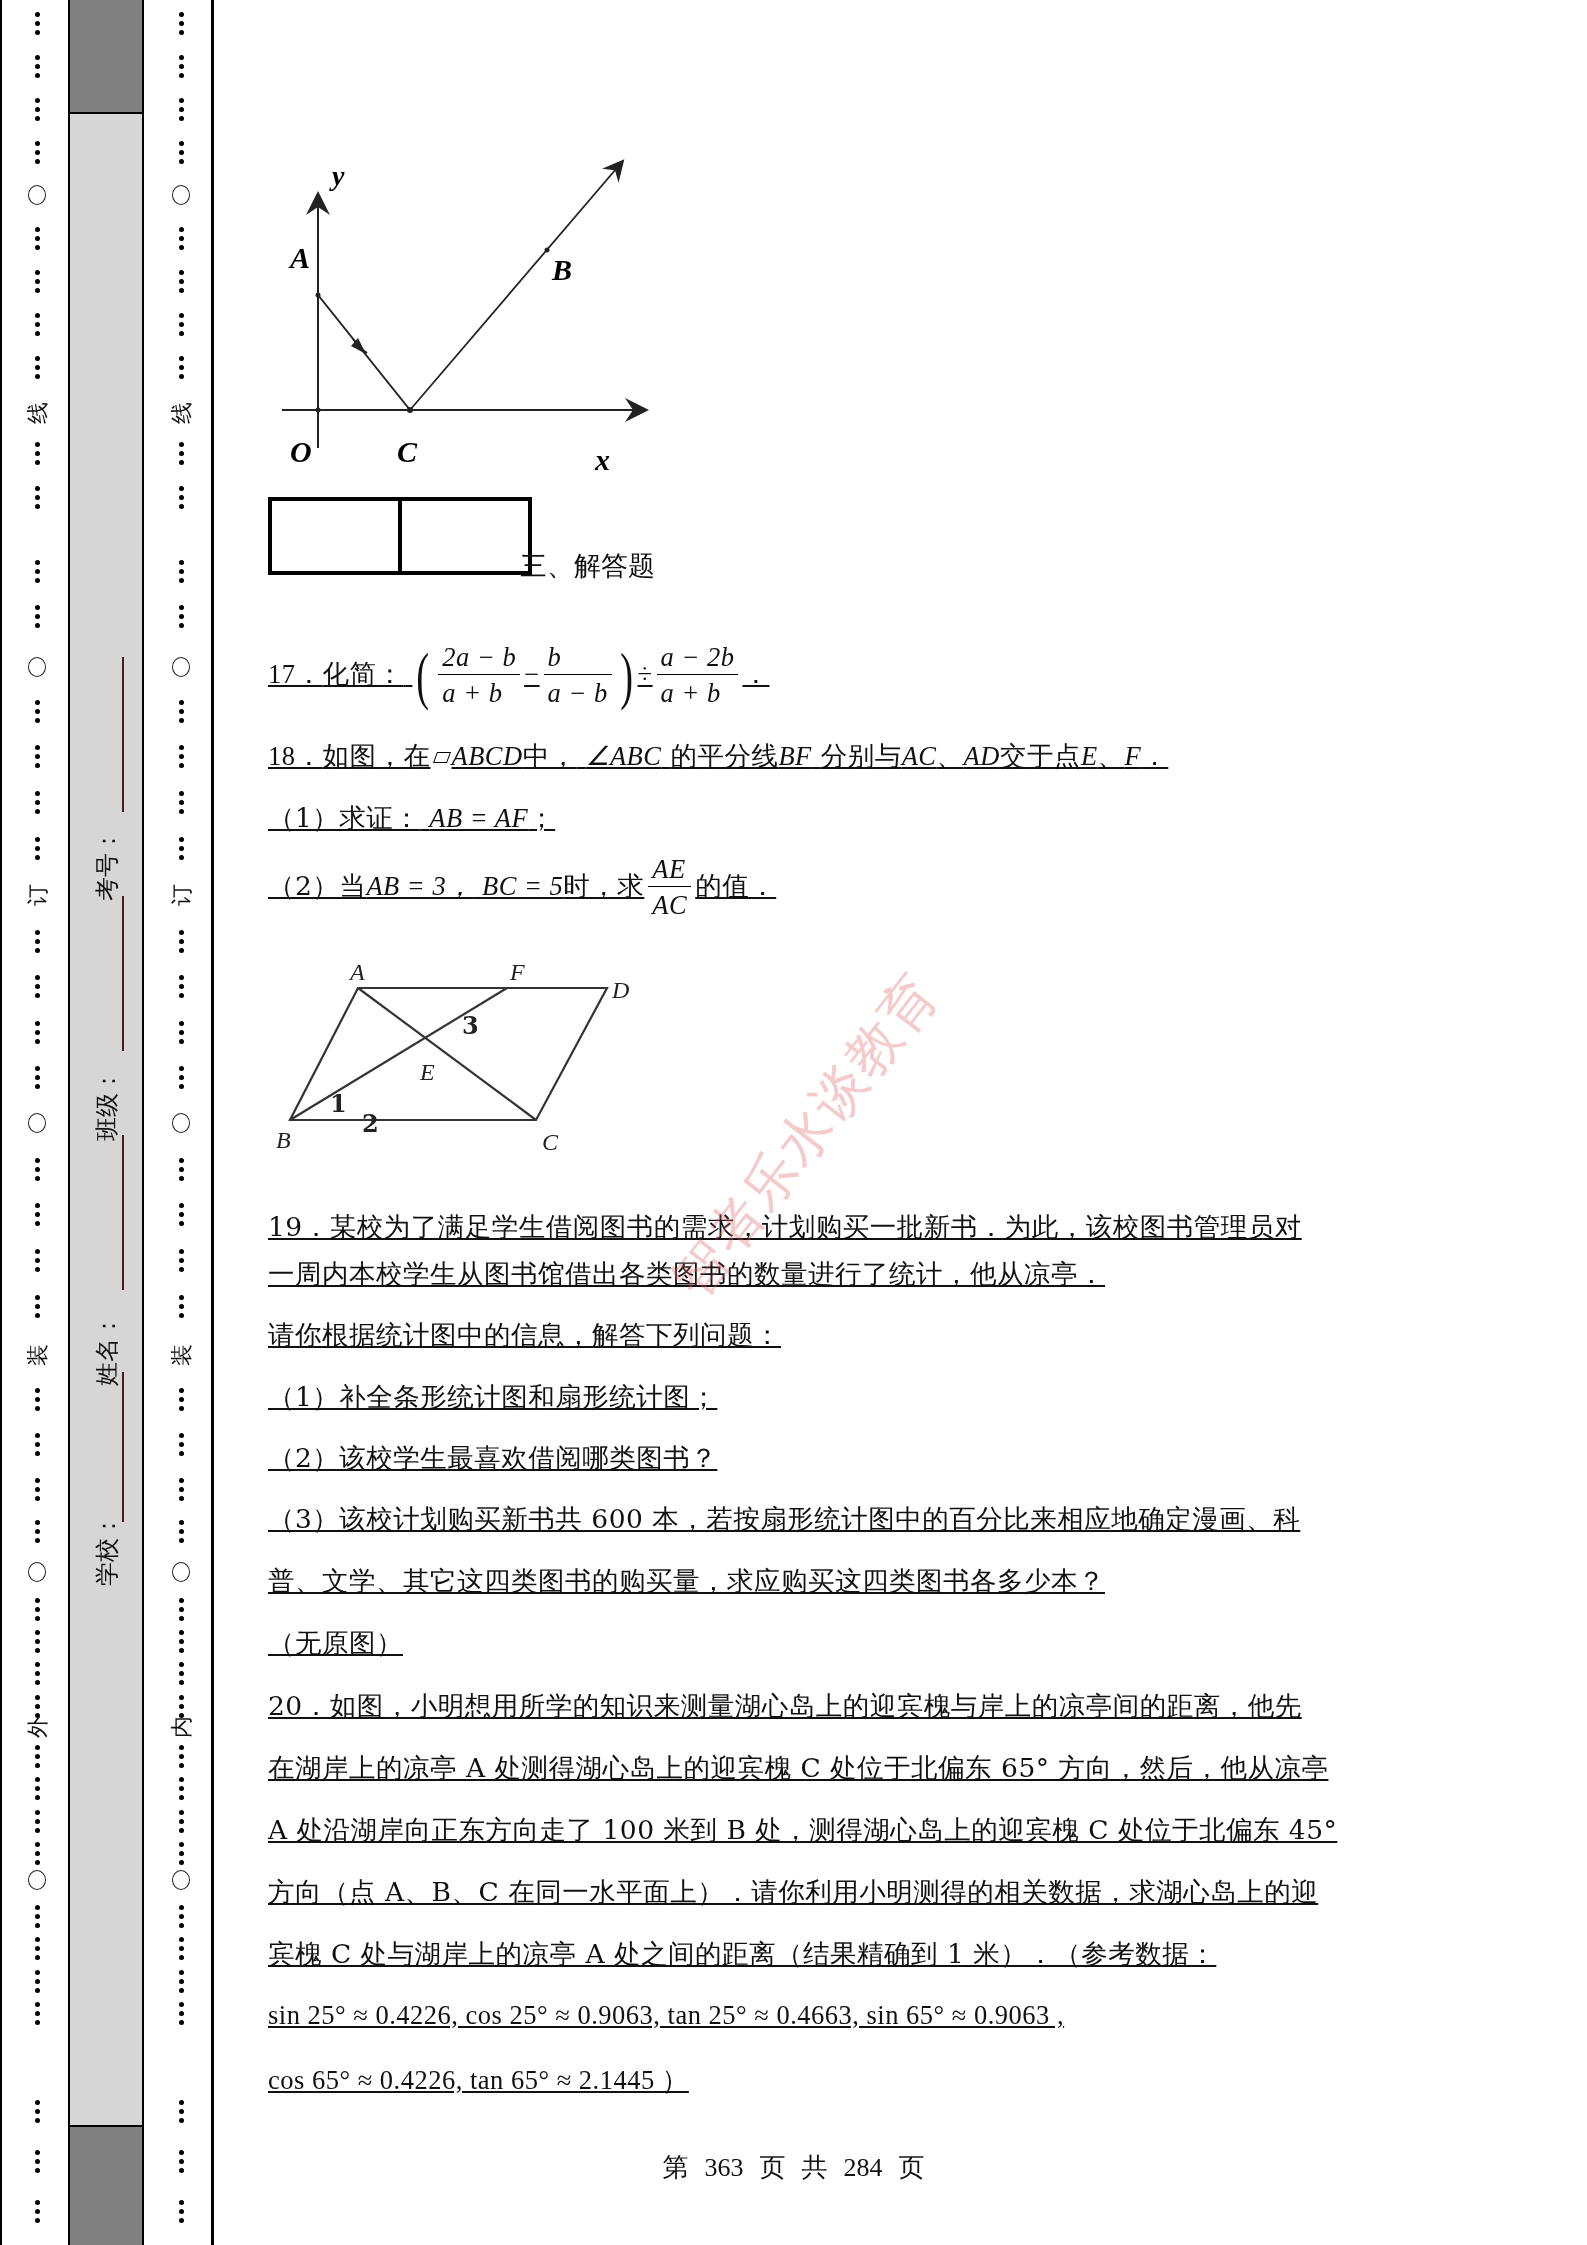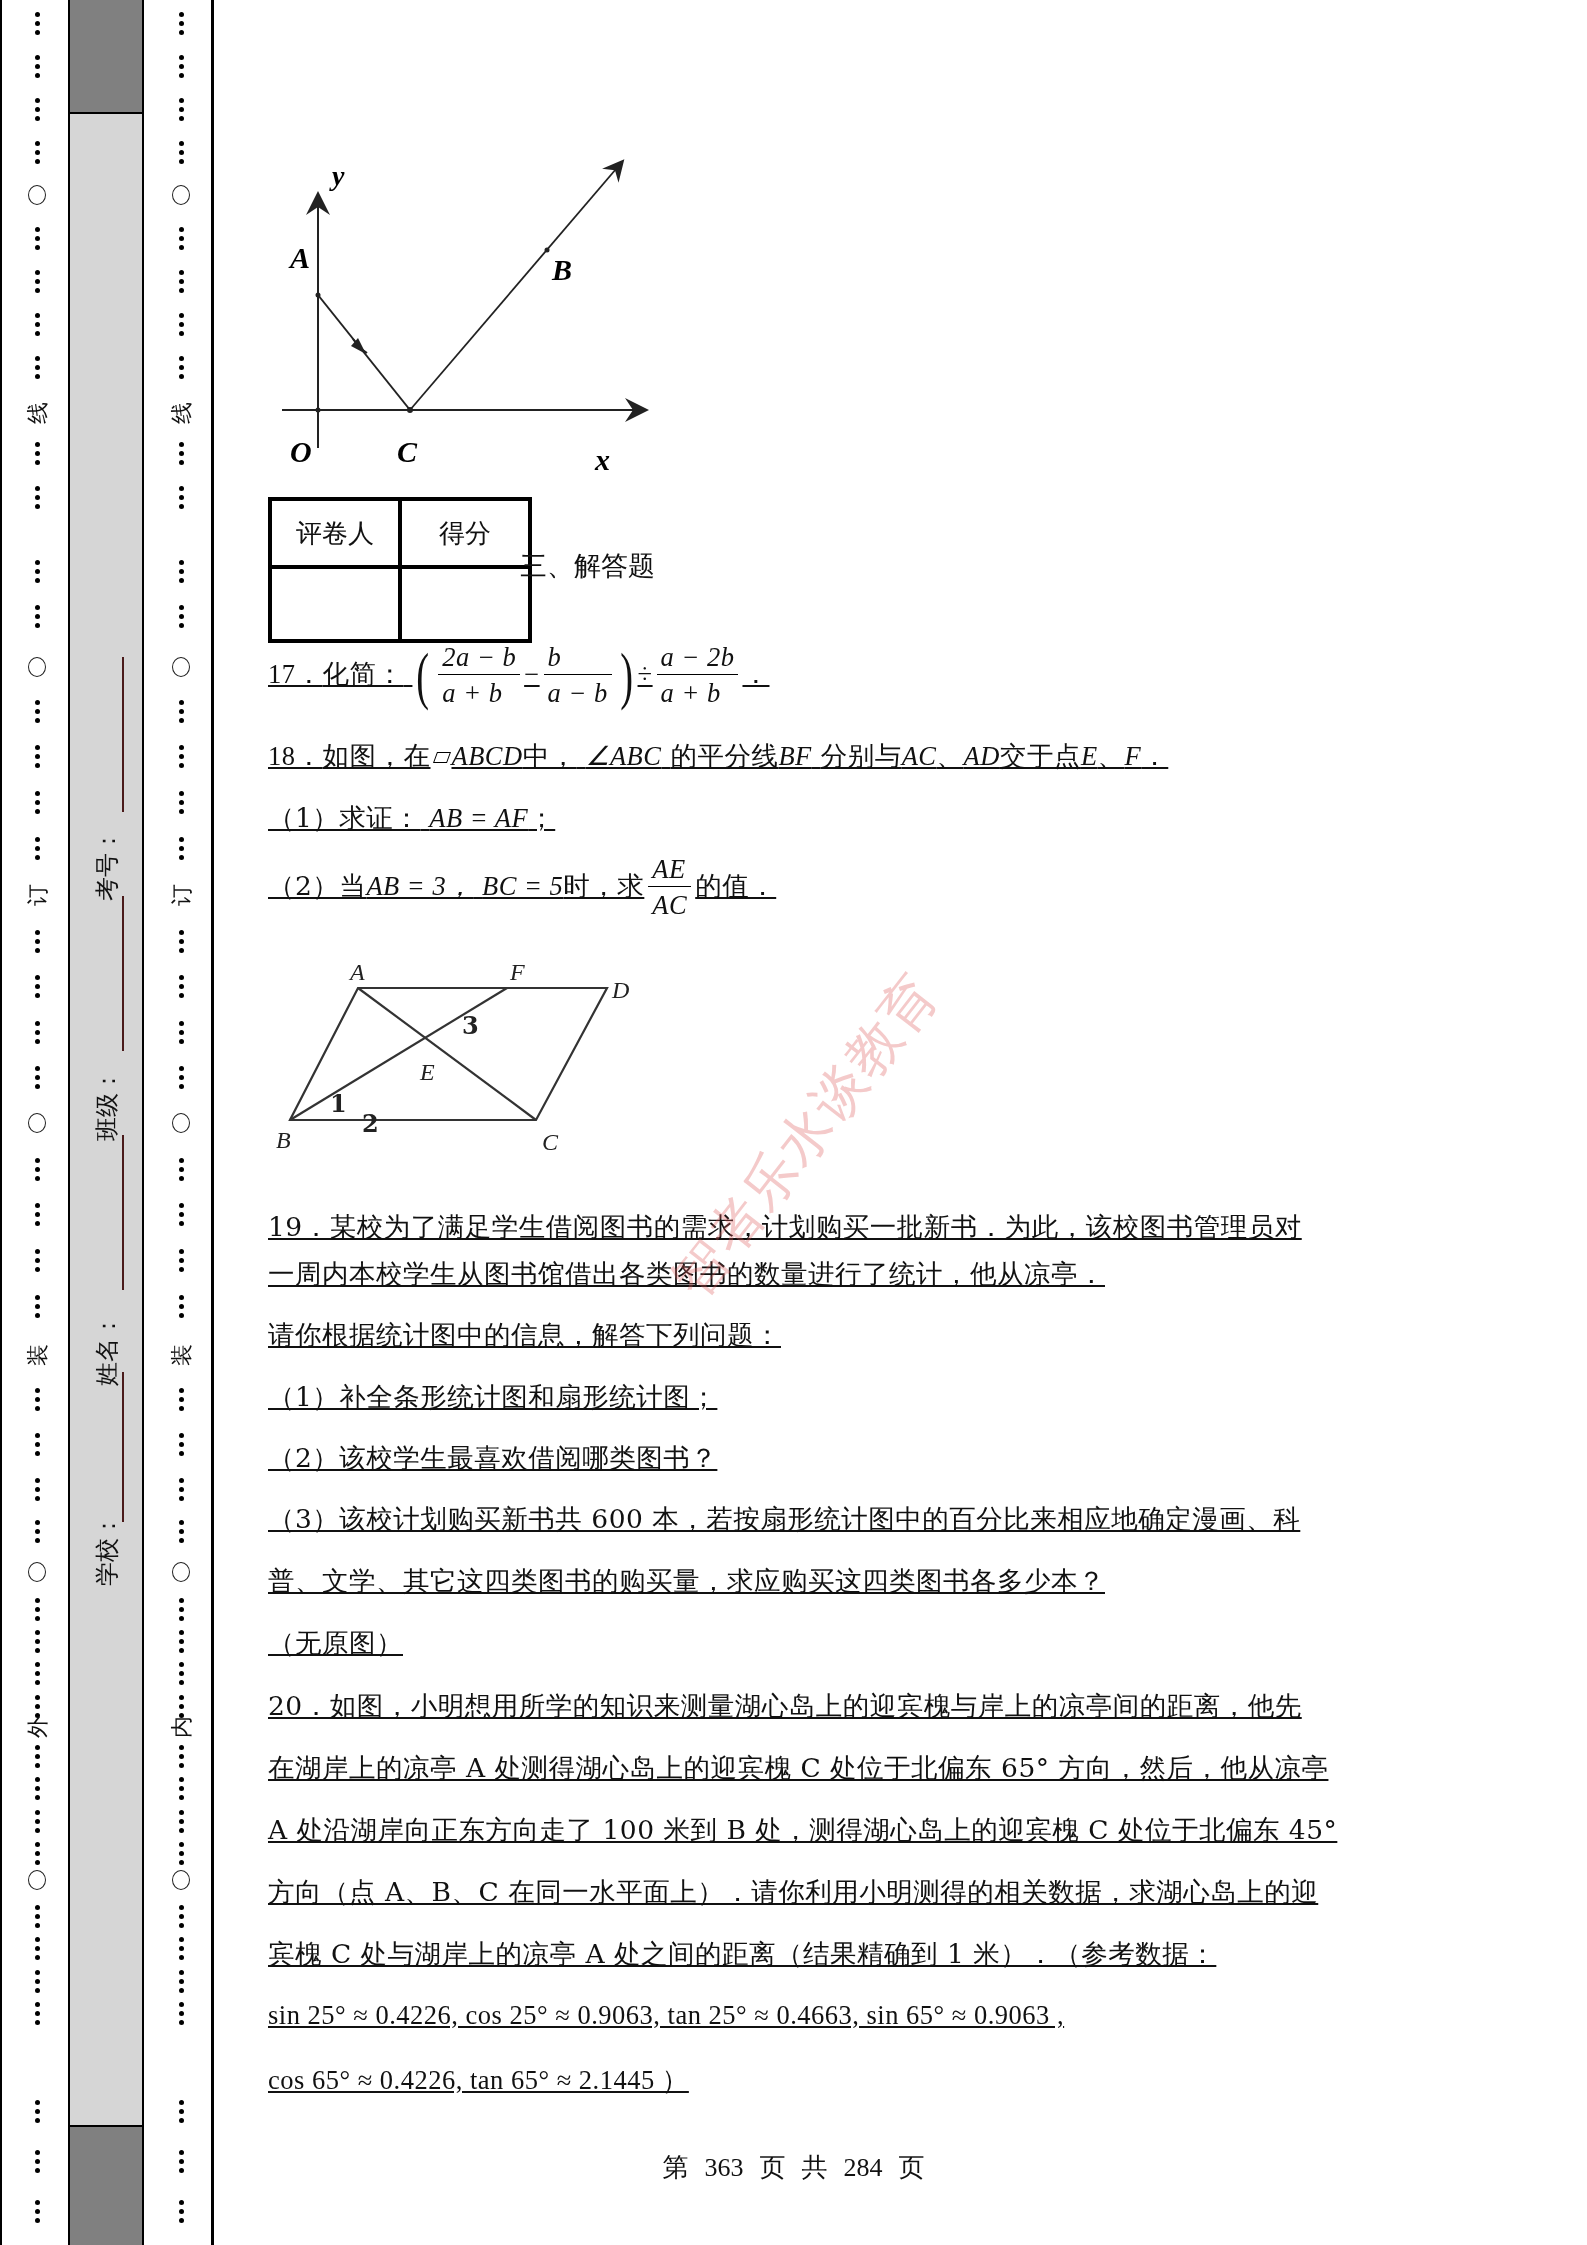--- a/index.html
+++ b/index.html
@@ -564,24 +564,20 @@
   <text x="62" y="45" font-size="28" font-style="italic" font-weight="bold" font-family="Liberation Serif, serif">y</text>
   <text x="20" y="128" font-size="30" font-style="italic" font-weight="bold" font-family="Liberation Serif, serif">A</text>
   <text x="282" y="140" font-size="30" font-style="italic" font-weight="bold" font-family="Liberation Serif, serif">B</text>
   <text x="20" y="322" font-size="30" font-style="italic" font-weight="bold" font-family="Liberation Serif, serif">O</text>
   <text x="127" y="322" font-size="30" font-style="italic" font-weight="bold" font-family="Liberation Serif, serif">C</text>
   <text x="325" y="330" font-size="30" font-style="italic" font-weight="bold" font-family="Liberation Serif, serif">x</text>
 </svg>
 
 <table class="grade-table">
   <tbody>
-      <tr class="h">
-    <td>评卷人</td>
-    <td>得分</td>
-  </tr>
   <tr class="b">
     <td></td>
     <td></td>
   </tr>
 </tbody>
   </table>
 <div class="section-title">三、解答题</div>
 
 <div class="line" style="top:640px">
   <span class="n">17．</span><span>化简：</span>

